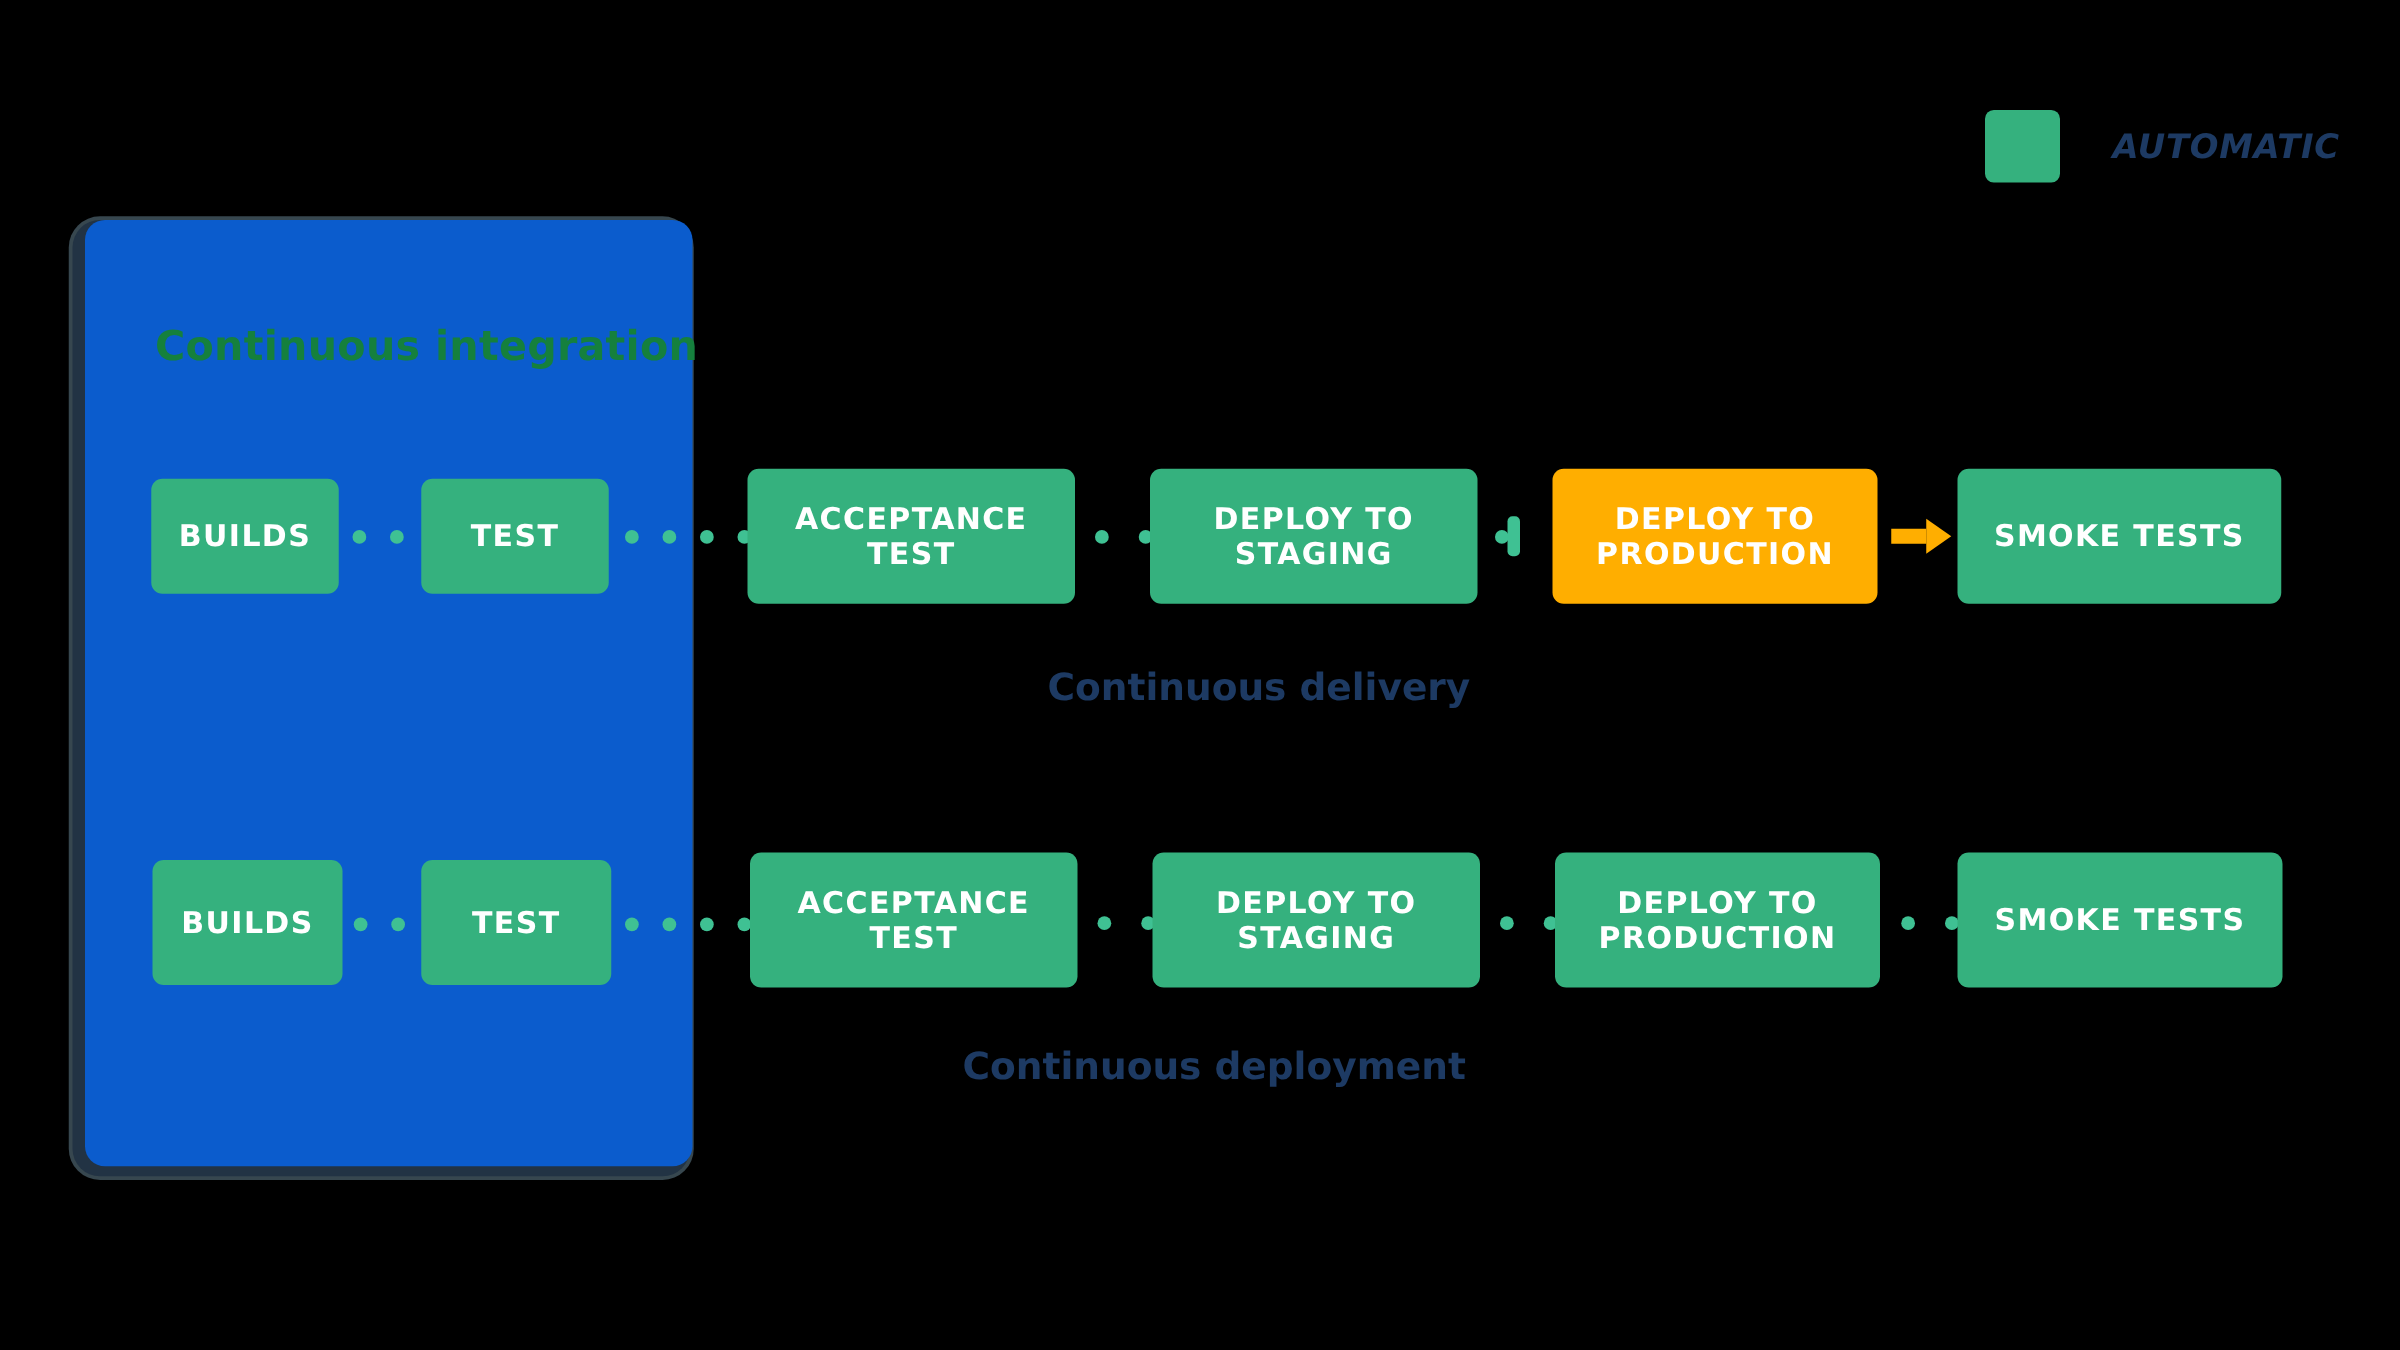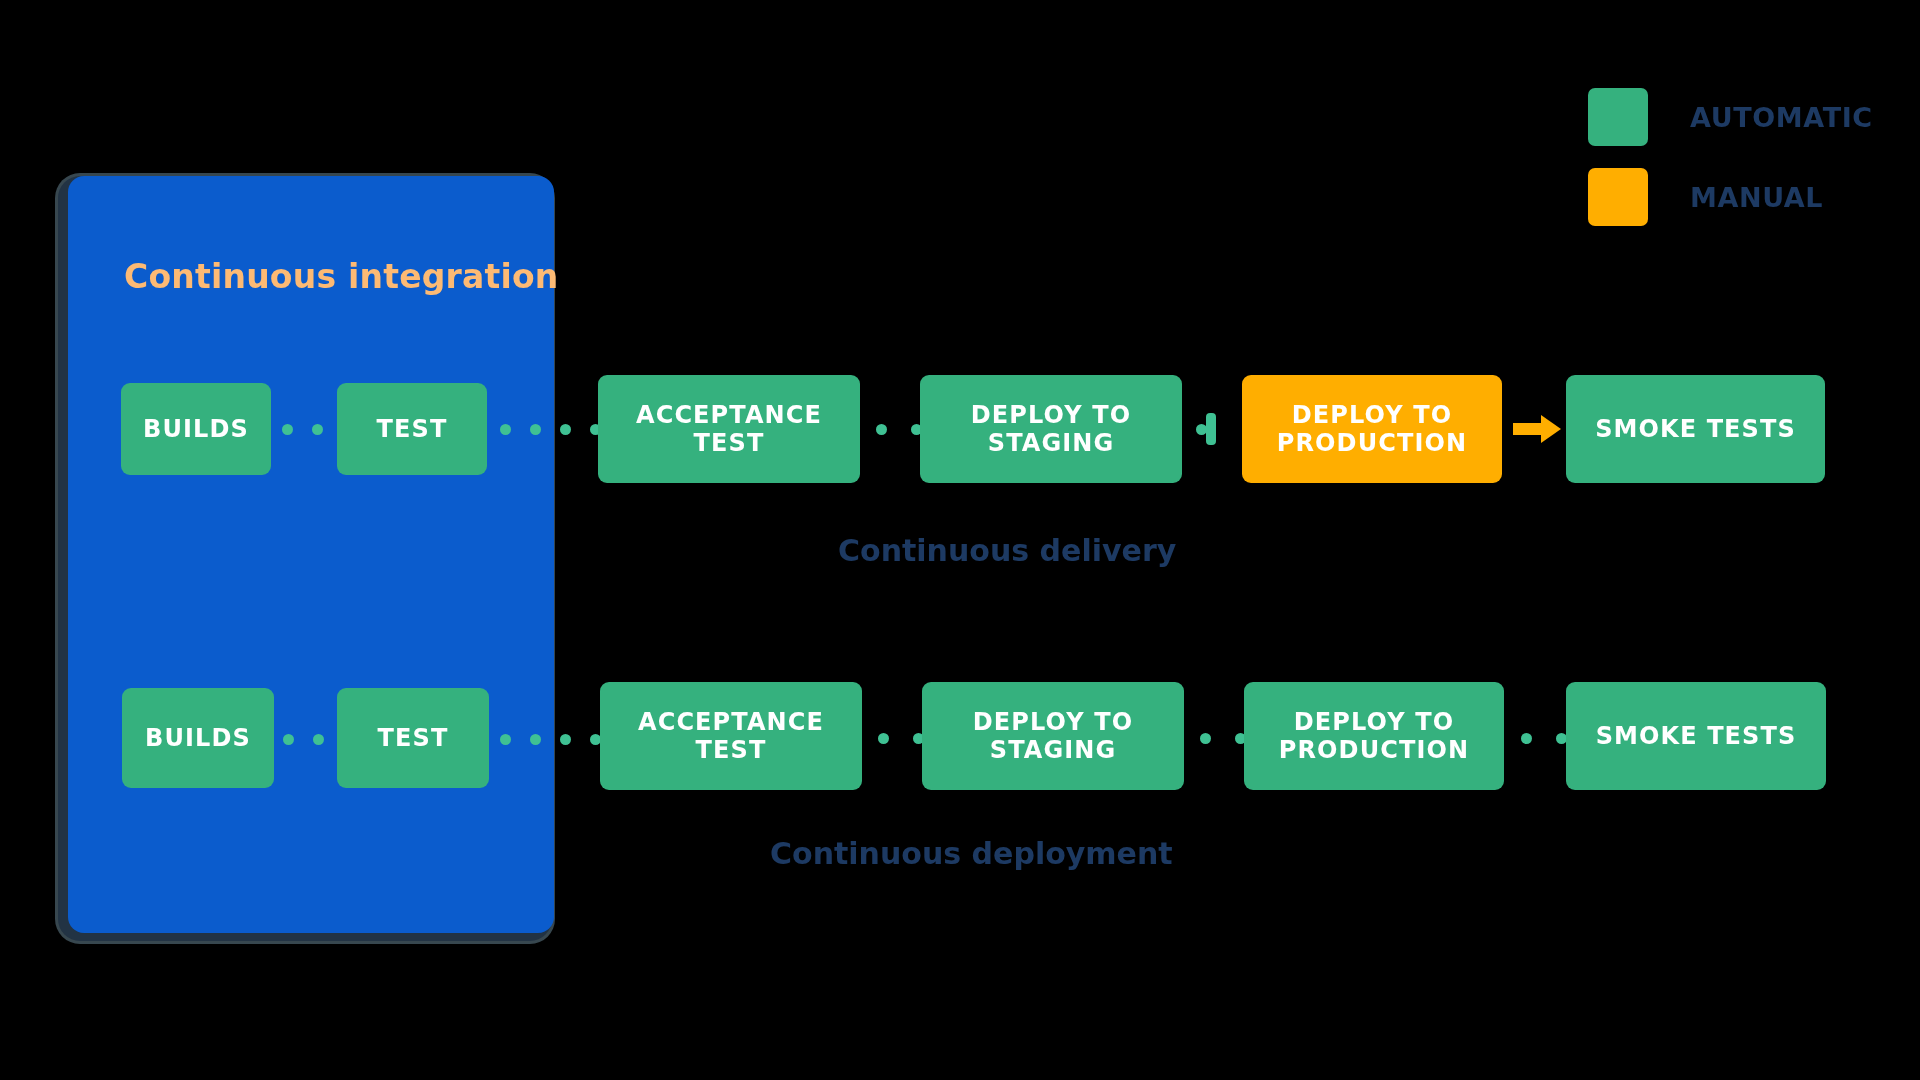--- a/index.html
+++ b/index.html
@@ -43,20 +43,21 @@
   }
   .legend-swatch.auto   { background: #35b17e; }
   .legend-swatch.manual { background: #ffae00; }
   .legend-label {
     margin-left: 42px;
     color: #1d3a63;
     font-size: 27px;
     font-weight: 700;
     letter-spacing: 0.6px;
     white-space: nowrap;
+    font-style: italic;
   }
 
   
   .ci-panel-shadow {
     position: absolute;
     left: 58px;
     top: 176px;
     width: 494px;
     height: 765px;
     border-radius: 22px;
@@ -69,21 +70,21 @@
     top: 176px;
     width: 486px;
     height: 757px;
     border-radius: 16px;
     background: #0b5ccd;
   }
   .ci-title {
     position: absolute;
     left: 124px;
     top: 257px;
-    color: #fdba74;
+    color: #15803d;
     font-size: 33px;
     font-weight: 700;
     letter-spacing: 0.2px;
     white-space: nowrap;
   }
 
   
   .node {
     position: absolute;
     box-sizing: border-box;
@@ -159,24 +160,20 @@
 </head>
 <body>
 
 <div id="stage">
 
   <div class="legend">
     <div class="legend-row">
       <div class="legend-swatch auto"></div>
       <div class="legend-label">AUTOMATIC</div>
     </div>
-    <div class="legend-row">
-      <div class="legend-swatch manual"></div>
-      <div class="legend-label">MANUAL</div>
-    </div>
   </div>
 
   <div class="ci-panel-shadow"></div>
   <div class="ci-panel"></div>
   <div class="ci-title">Continuous integration</div>
 
   <div class="node green" style="left:121px; top:383px; width:150px; height:92px;">BUILDS</div>
 
   <div class="dots tight" style="left:282px; top:423px;">
     <span class="dot"></span>

